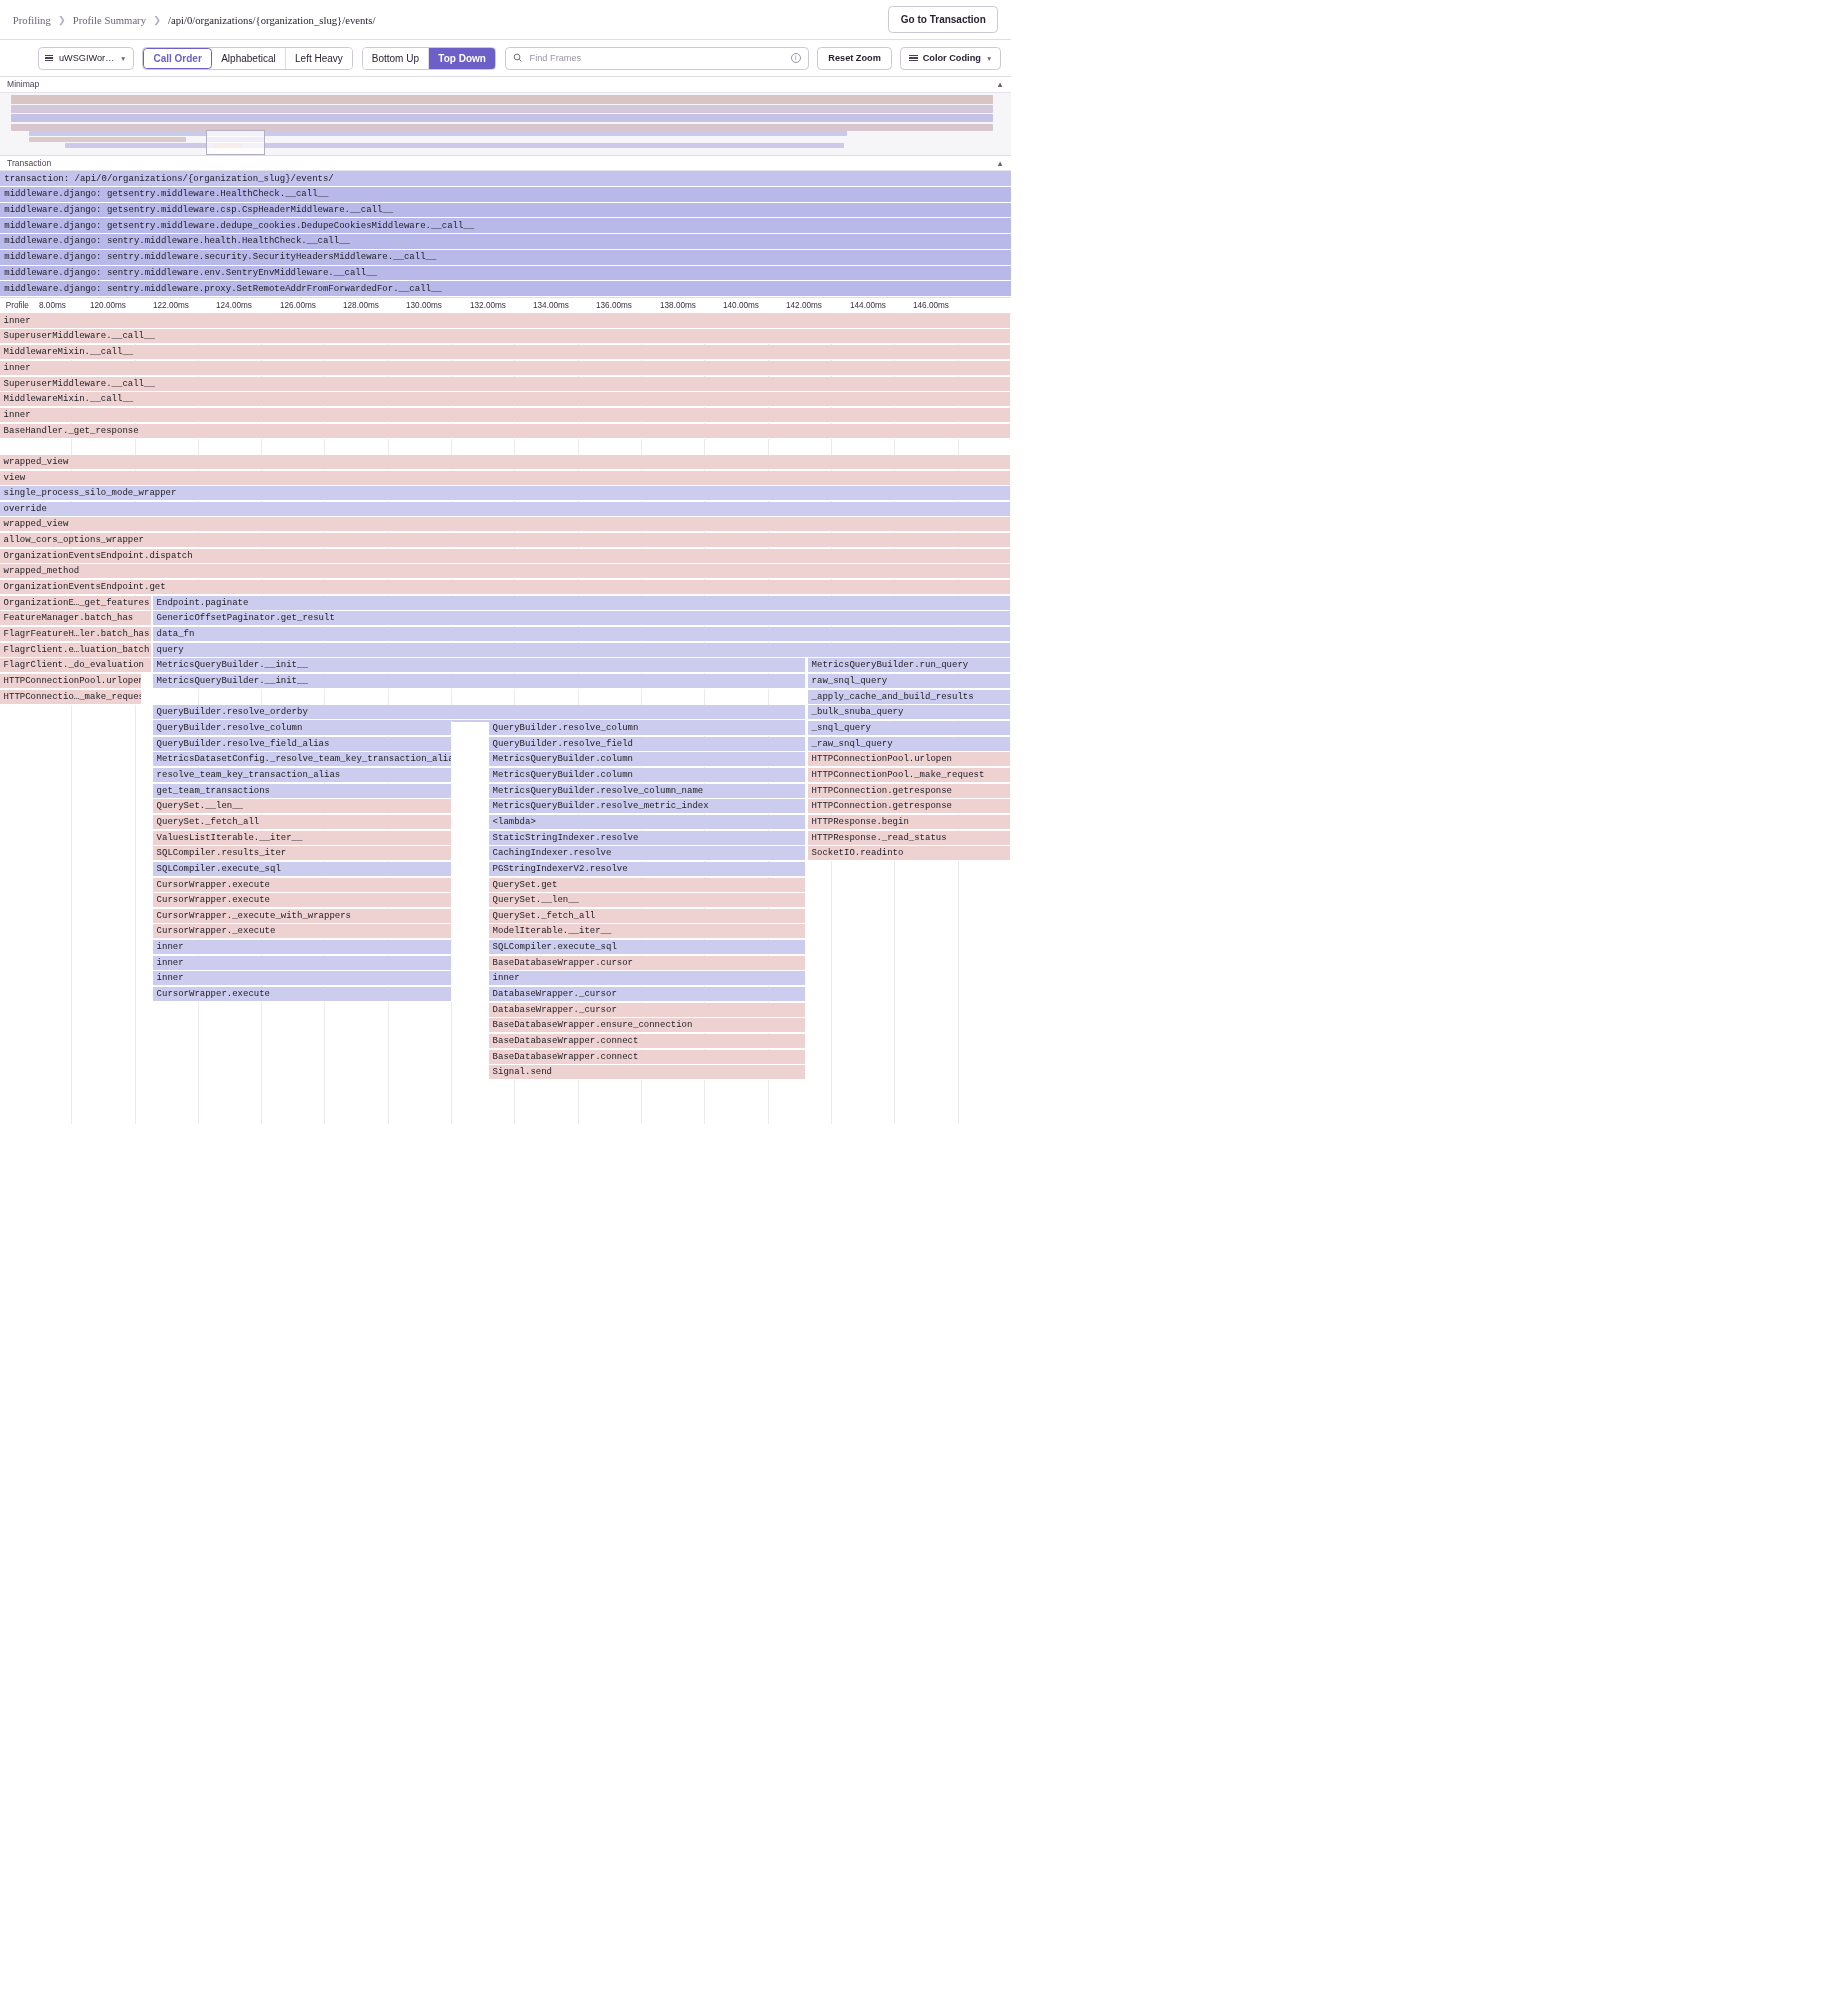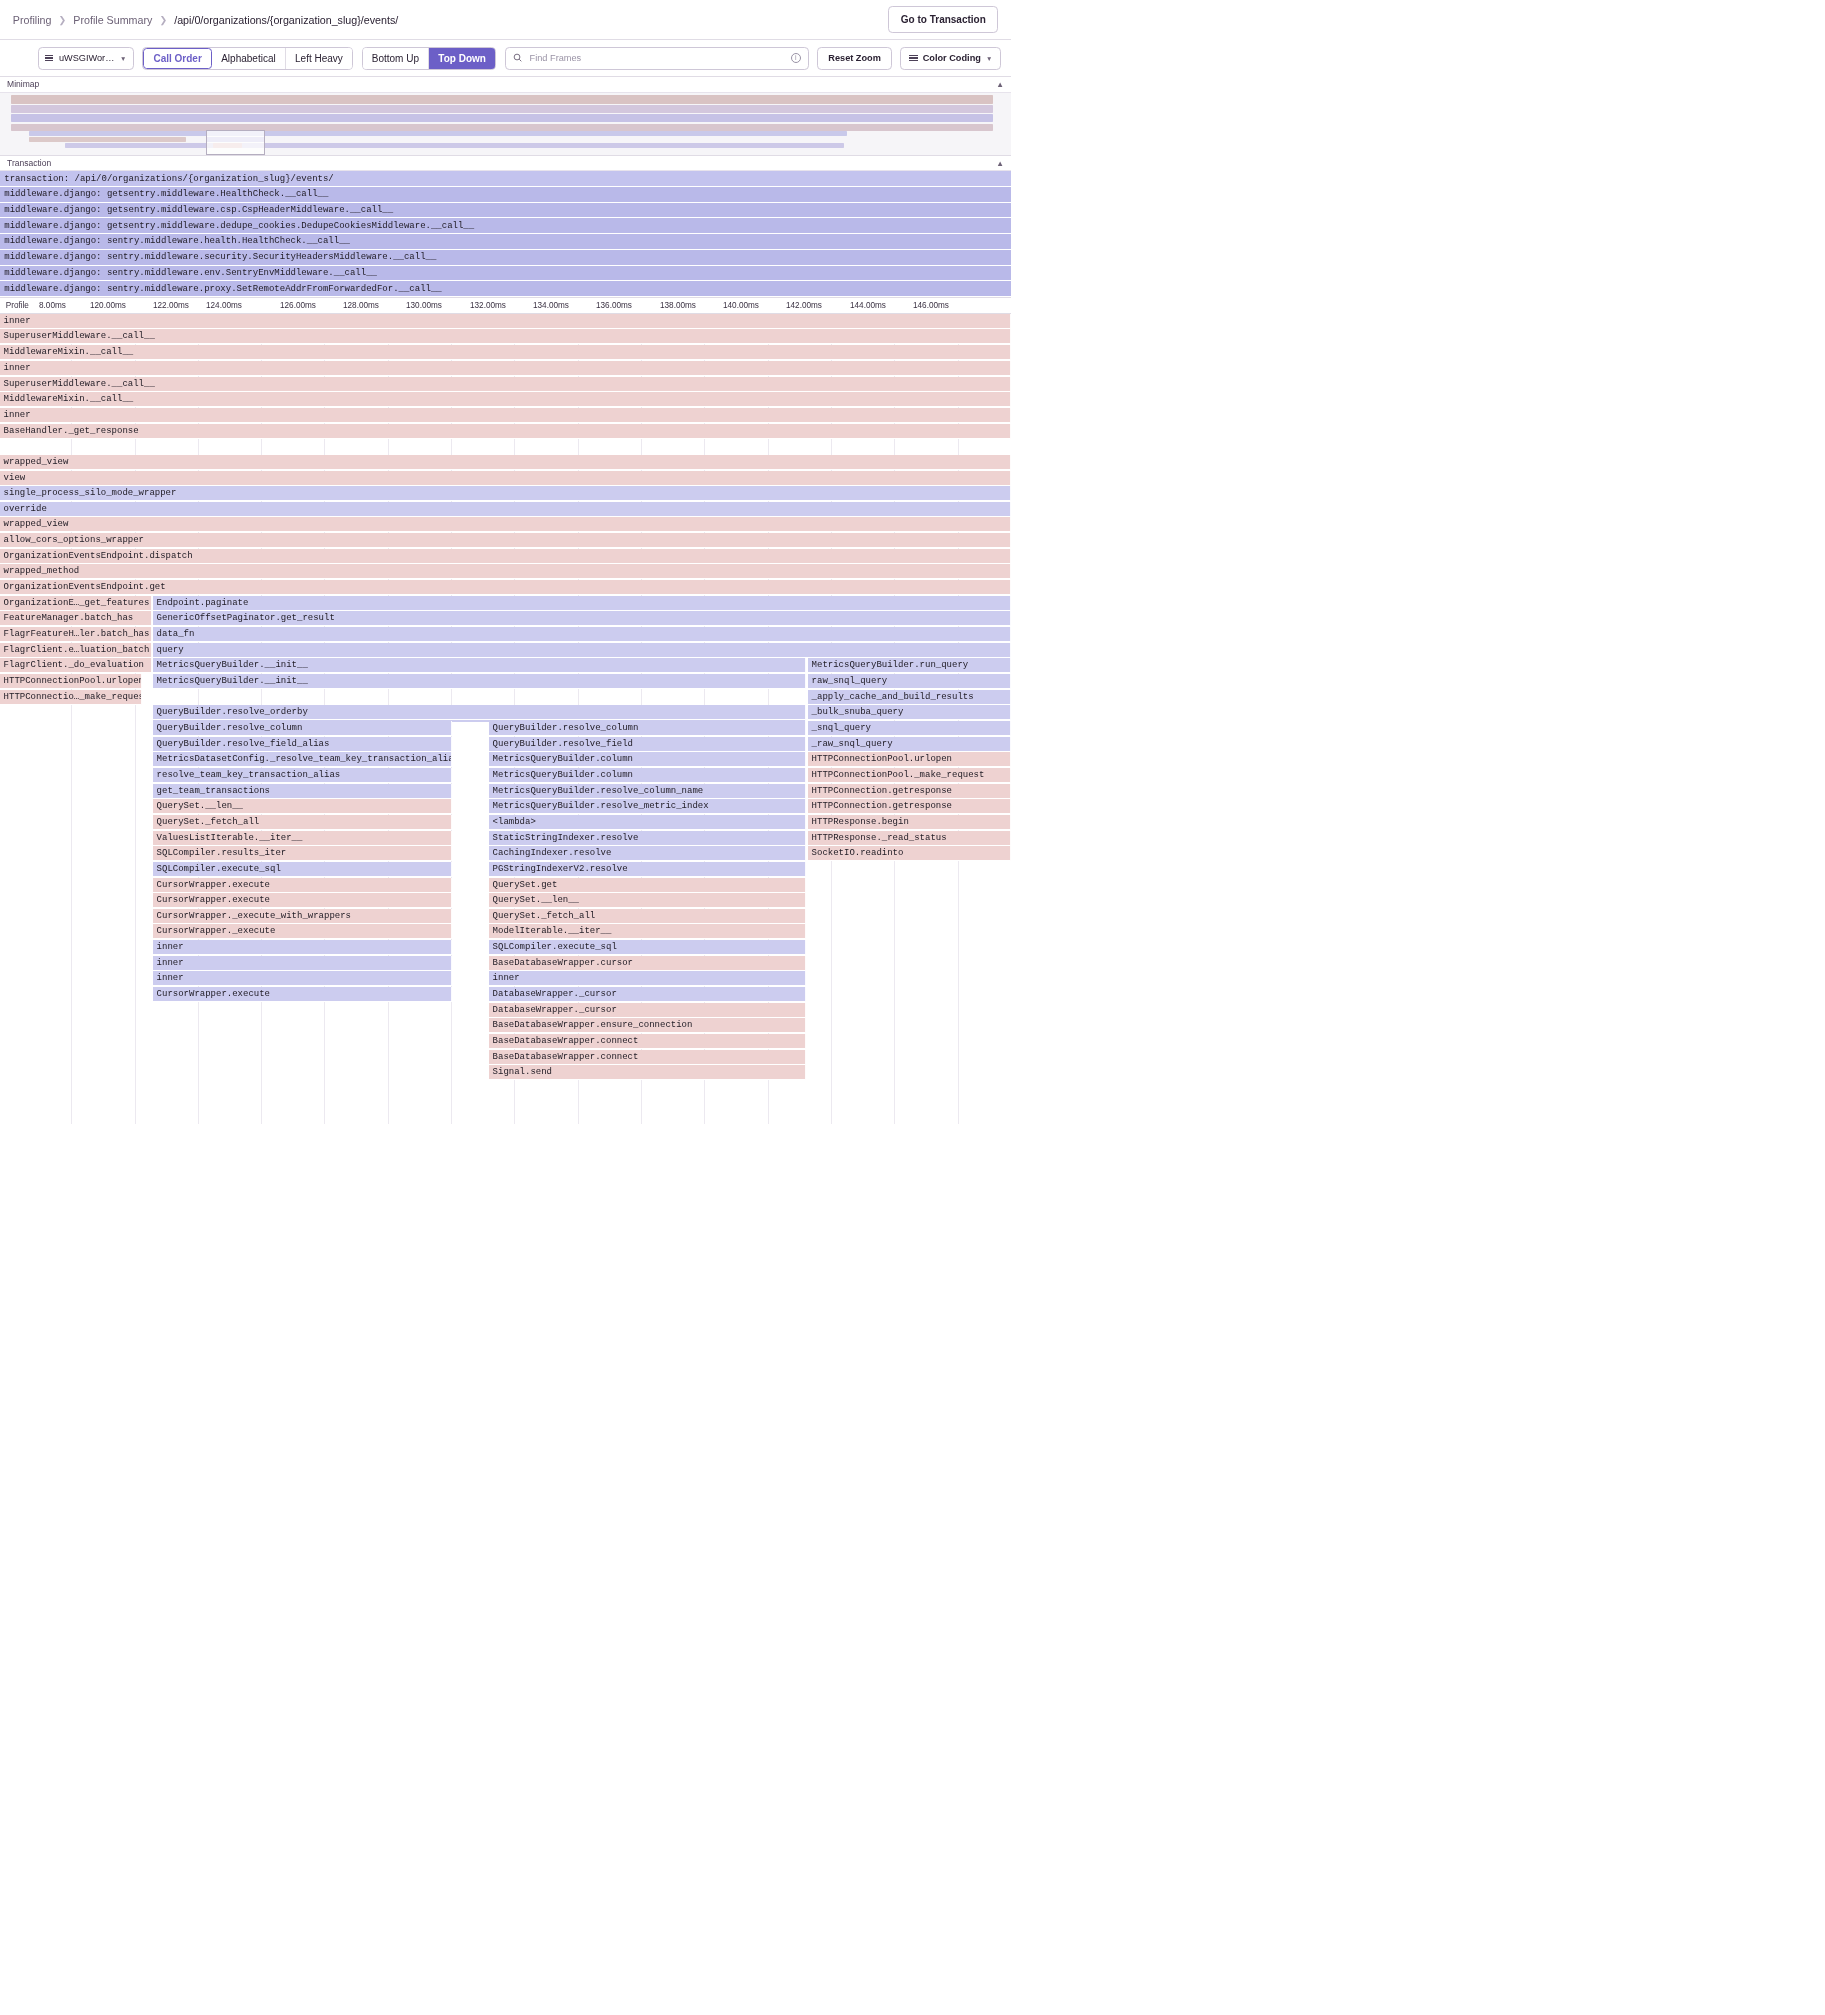--- a/index.html
+++ b/index.html
@@ -13,21 +13,21 @@
 
   
   .topbar {
     height: 40px;
     display: flex;
     align-items: center;
     padding: 0 12.8px;
     border-bottom: 0.7px solid #e0dce5;
     background: #fff;
   }
-  .crumbs { display: flex; align-items: center; gap: 7.1px; font-size: 10.7px; }
+  .crumbs { display: flex; align-items: center; gap: 7.1px; font-size: 10.7px; font-family: Liberation Serif, serif; }
   .crumb-link { color: #6d6277; }
   .crumb-sep { color: #b5aec0; font-size: 9.2px; }
   .crumb-current { color: #2b2233; }
   .topbar-spacer { flex: 1; }
   .btn-primary-outline {
     border: 0.7px solid #cec7d7;
     border-radius: 4.3px;
     background: #fff;
     font-size: 10px;
     font-weight: bold;
@@ -301,21 +301,21 @@
   <div class="txn-row" style="background:#b9b9e9;">middleware.django: sentry.middleware.security.SecurityHeadersMiddleware.__call__</div>
   <div class="txn-row" style="background:#b9b9e9;">middleware.django: sentry.middleware.env.SentryEnvMiddleware.__call__</div>
   <div class="txn-row" style="background:#b9b9e9;">middleware.django: sentry.middleware.proxy.SetRemoteAddrFromForwardedFor.__call__</div>
 </div>
 
 <div class="ruler">
   <span class="profile-label">Profile</span>
   <span class="tick" style="left:39px;">8.00ms</span>
   <span class="tick" style="left:90px;">120.00ms</span>
   <span class="tick" style="left:153px;">122.00ms</span>
-  <span class="tick" style="left:206px;">124.00ms</span>
+  <span class="tick" style="left:216px;">124.00ms</span>
   <span class="tick" style="left:280px;">126.00ms</span>
   <span class="tick" style="left:343px;">128.00ms</span>
   <span class="tick" style="left:406px;">130.00ms</span>
   <span class="tick" style="left:470px;">132.00ms</span>
   <span class="tick" style="left:533px;">134.00ms</span>
   <span class="tick" style="left:596px;">136.00ms</span>
   <span class="tick" style="left:660px;">138.00ms</span>
   <span class="tick" style="left:723px;">140.00ms</span>
   <span class="tick" style="left:786px;">142.00ms</span>
   <span class="tick" style="left:850px;">144.00ms</span>

